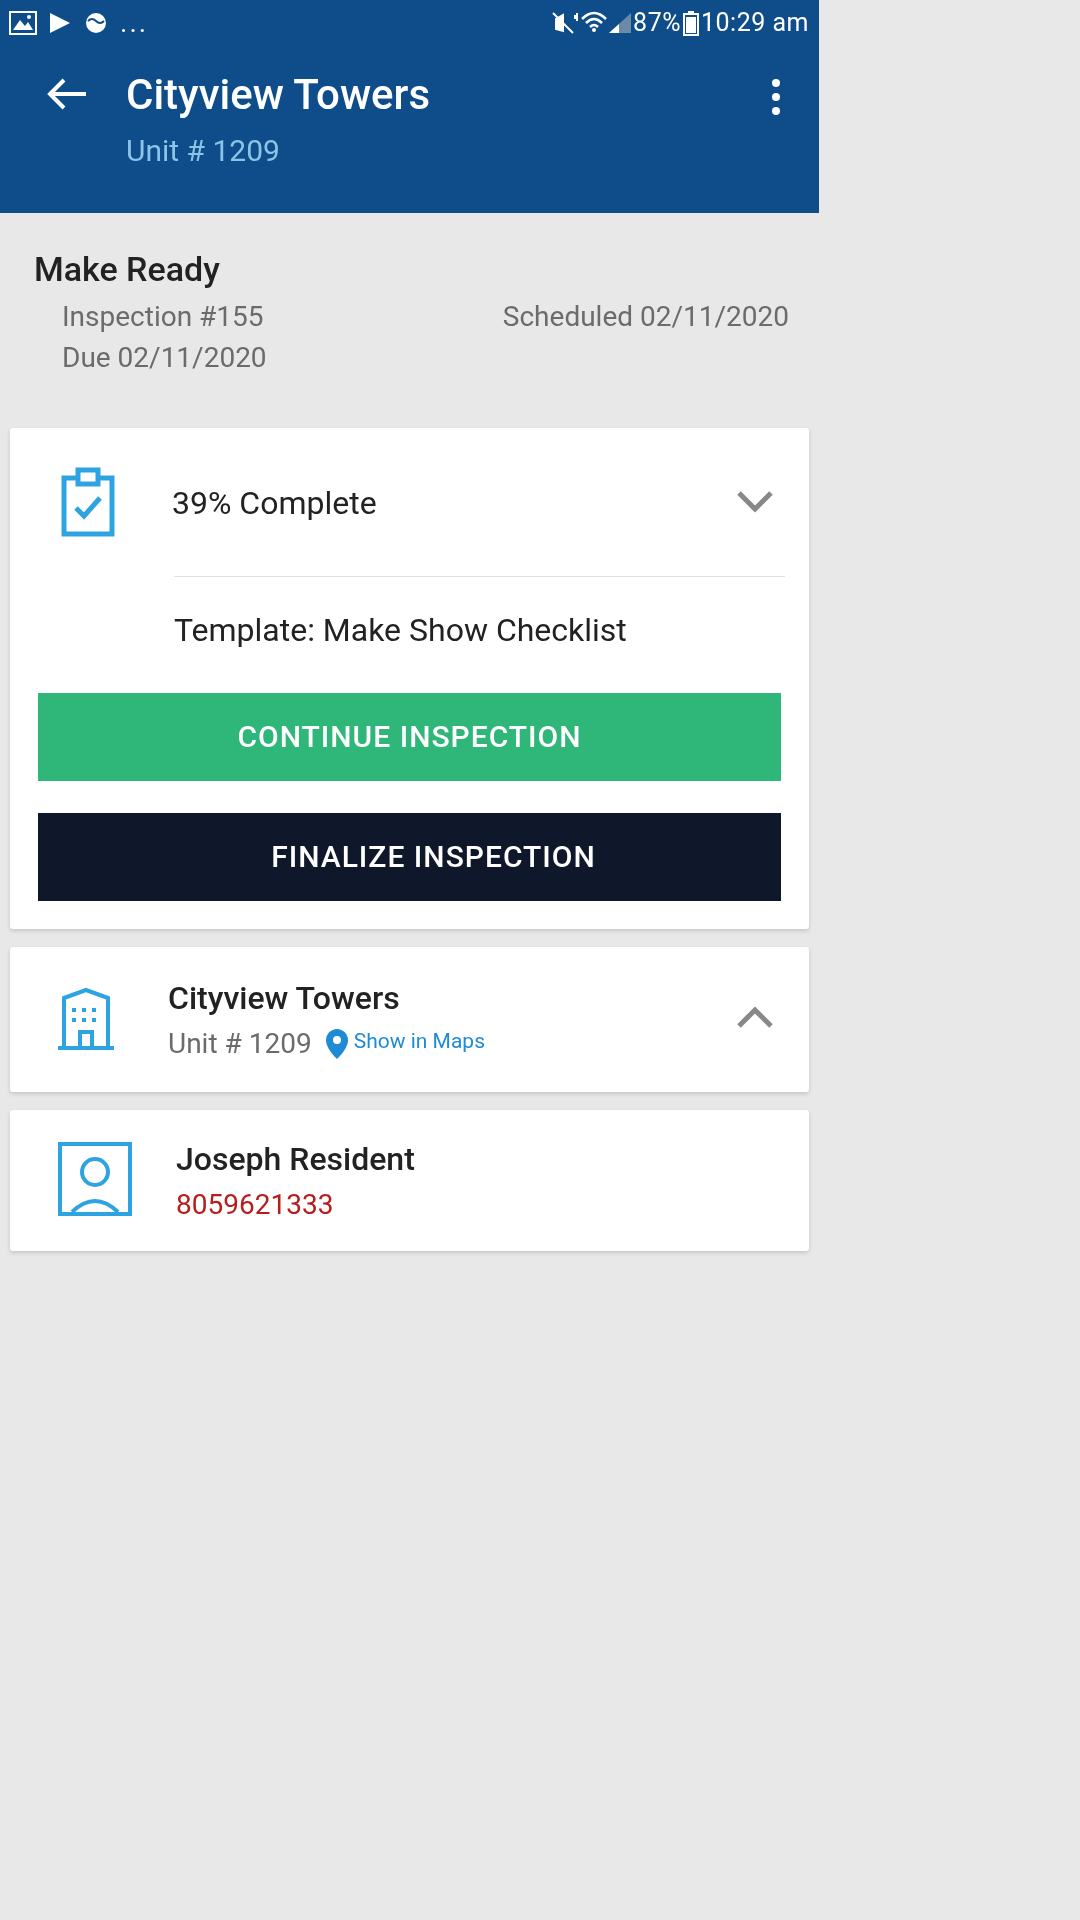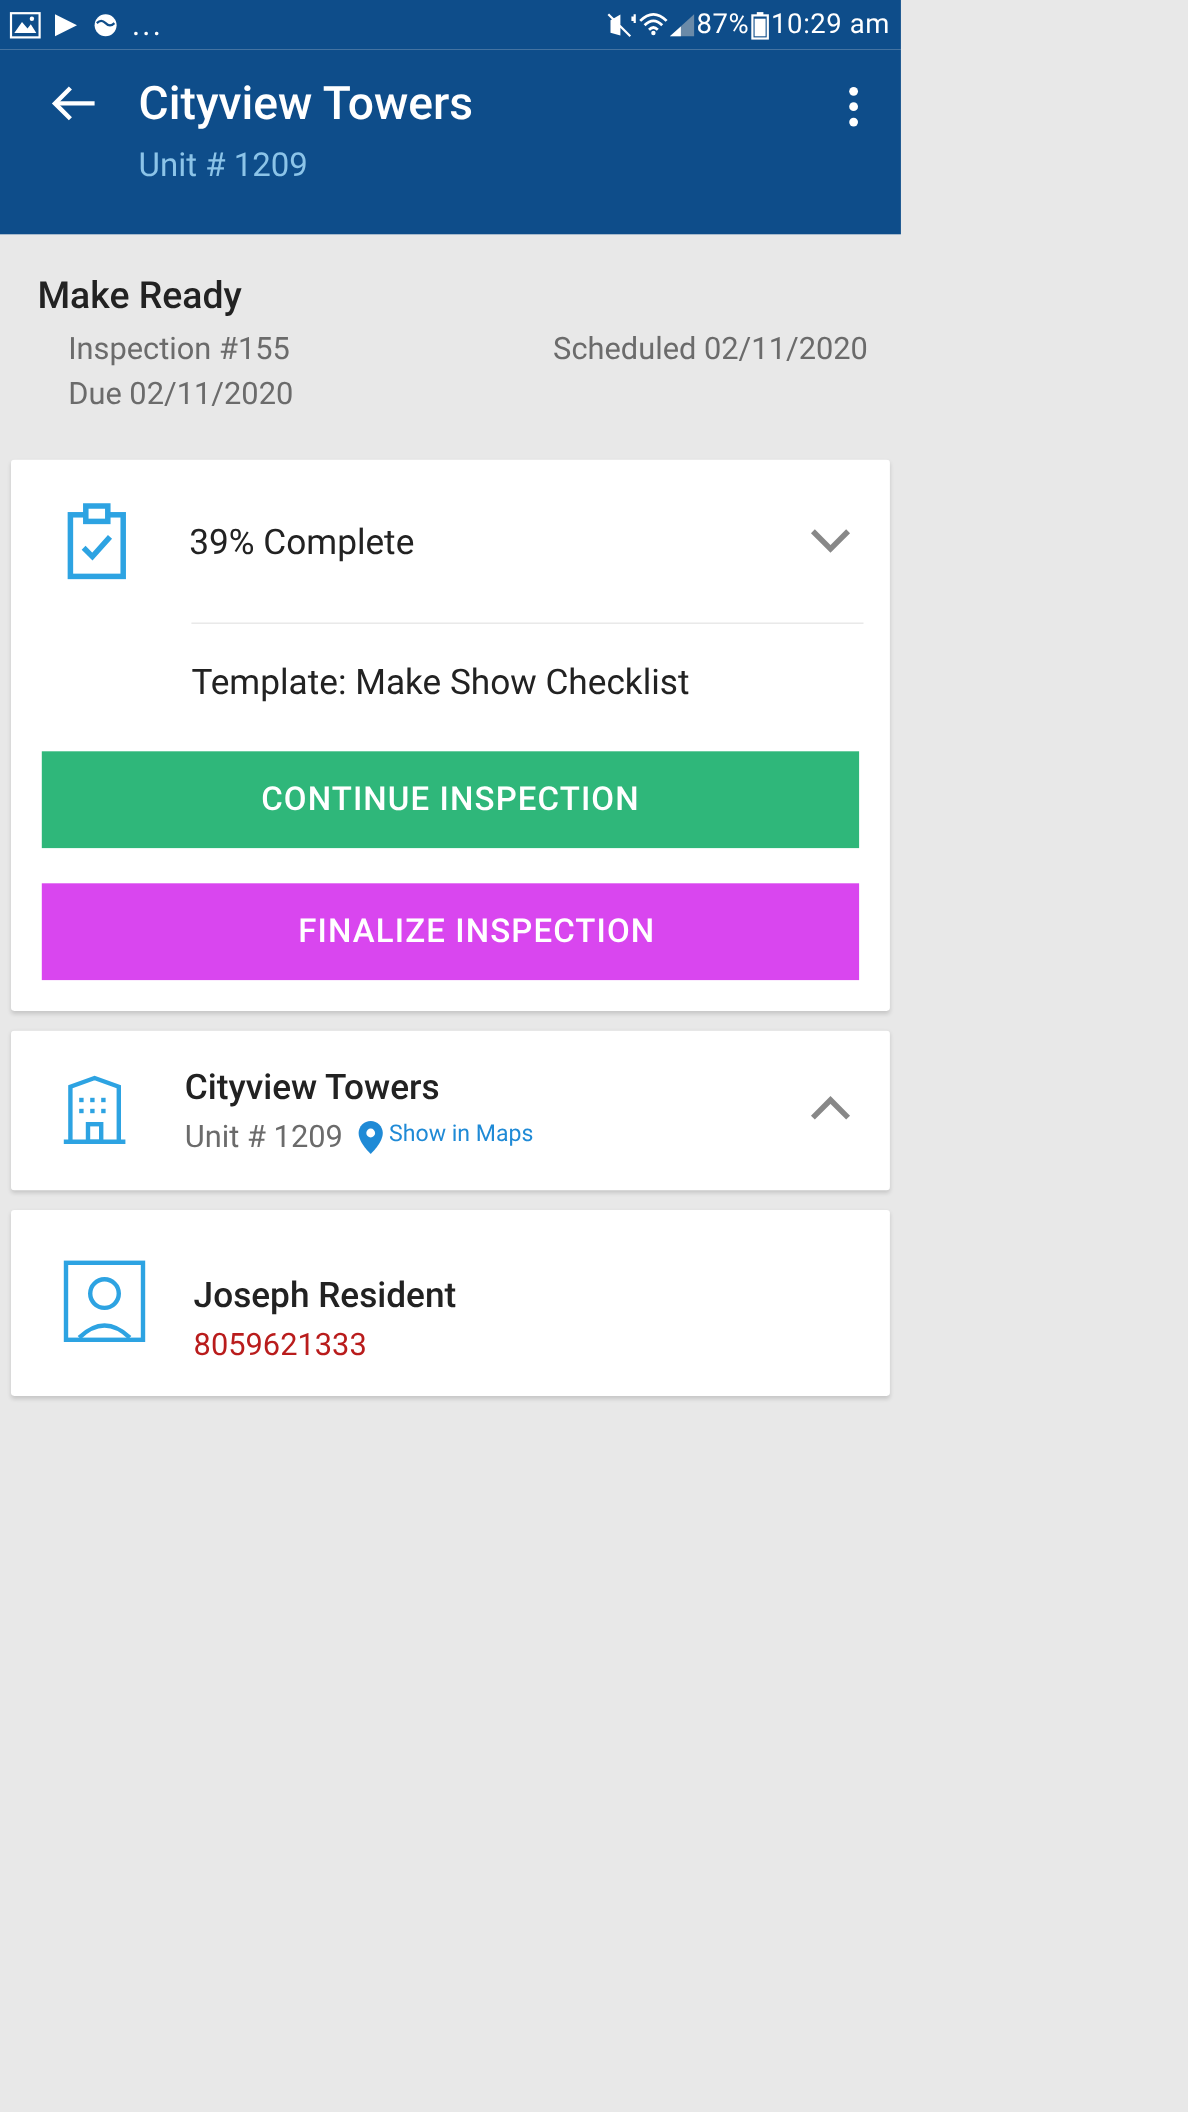--- a/index.html
+++ b/index.html
@@ -14,52 +14,52 @@
 
   
   .app-header { background:#0E4D8A; color:#fff; padding:25px 30px 45px 48px; display:flex; align-items:flex-start; }
   .back-btn { margin-top:8px; margin-right:38px; }
   .header-titles { flex:1; }
   .header-title { font-size:42px; font-weight:500; }
   .header-sub { font-size:30px; color:#8CC4E8; margin-top:14px; }
   .more-btn { margin-top:4px; padding:4px 8px; }
 
   
-  .section-header { padding:36px 30px 40px 34px; }
+  .section-header { padding:36px 30px 50px 34px; }
   .sh-title { font-size:34px; font-weight:500; color:#222; margin-bottom:8px; }
   .sh-row { display:flex; justify-content:space-between;margin-left:28px; }
   .sh-sub { font-size:28px; color:#6b6b6b; line-height:1.45; }
 
   
   .card { background:#fff; margin:0 10px 18px 10px; border-radius:3px; box-shadow:0 2px 4px rgba(0,0,0,0.15); padding:38px 24px 24px 24px; }
 
   .progress-row { display:flex; align-items:center; }
   .clipboard-icon { width:60px; margin-right:54px; margin-left:24px; }
   .progress-text { font-size:32px; font-weight:400; color:#222; }
   .chev { margin-left:auto; margin-right:10px; }
 
   .divider { height:1px; background:#E0E0E0; margin:36px 0 0 140px; }
 
   .template-text { font-size:32px; color:#222; margin:34px 0 0 140px; }
 
   .btn { display:block; width:calc(100% - 8px); margin:0 4px; height:88px; line-height:88px; text-align:center; font-size:30px; font-weight:500; letter-spacing:1px; color:#fff; border:none; }
   .btn-green { background:#2FB77A; margin-top:44px; }
-  .btn-orange { background:#d946ef; margin-top:32px; margin-bottom:4px;padding-left:48px; }
+  .btn-orange { background:#0f172a; margin-top:32px; margin-bottom:4px;padding-left:48px; }
 
   .property-card .prop-row { display:flex; align-items:center; }
   .building-icon { width:56px; margin-left:24px; margin-right:54px; }
   .prop-texts { flex:1; }
   .prop-title { font-size:32px; font-weight:500; color:#222; margin-bottom:10px; }
   .prop-sub { font-size:28px; color:#6b6b6b; display:flex; align-items:center; gap:14px; }
   .map-link { color:#1F8AD6; font-size:21px; display:inline-flex; align-items:flex-start; gap:6px; }
   .chev-up { margin-right:10px; }
 
   .resident-card .res-row { display:flex; align-items:center; }
   .person-icon { width:74px; margin-left:24px; margin-right:44px; }
-  .res-title { font-size:32px; font-weight:500; color:#222; margin-bottom:10px;margin-top:28px; }
+  .res-title { font-size:32px; font-weight:500; color:#222; margin-bottom:10px; }
   .res-sub { font-size:28px; color:#b91c1c; }
 
   .property-card { padding:32px 24px 32px 24px; }
   .resident-card { padding:30px 24px 30px 24px; margin-bottom:0; }
 
   
   svg { overflow:visible; }
 </style>
 </head>
 <body>

